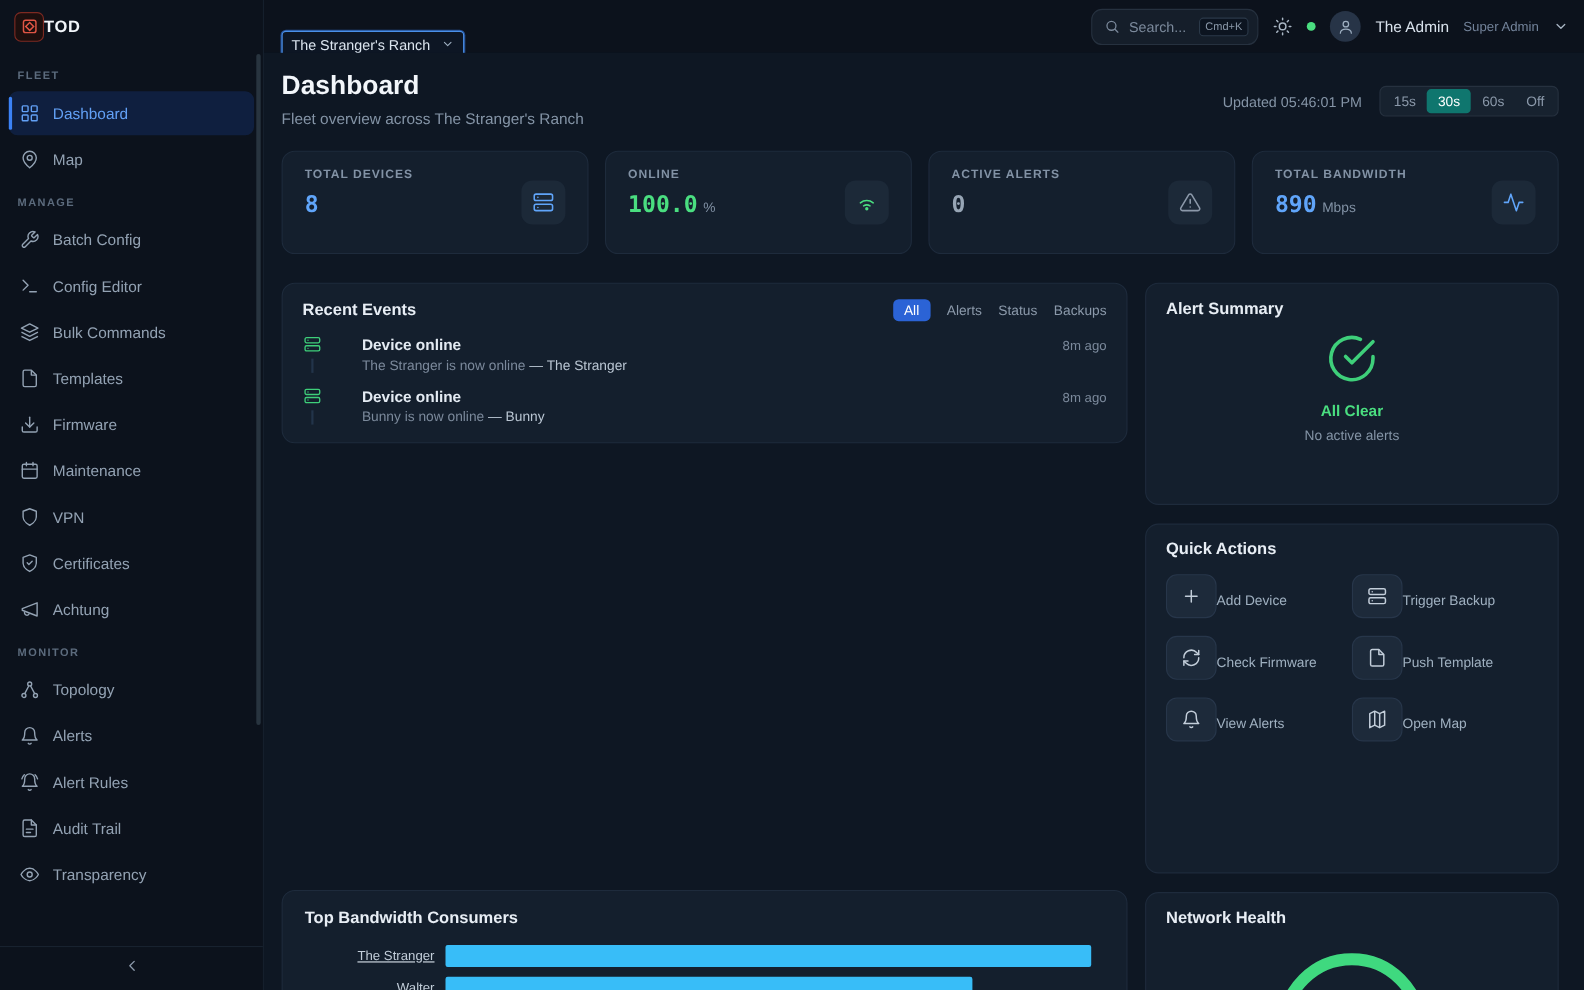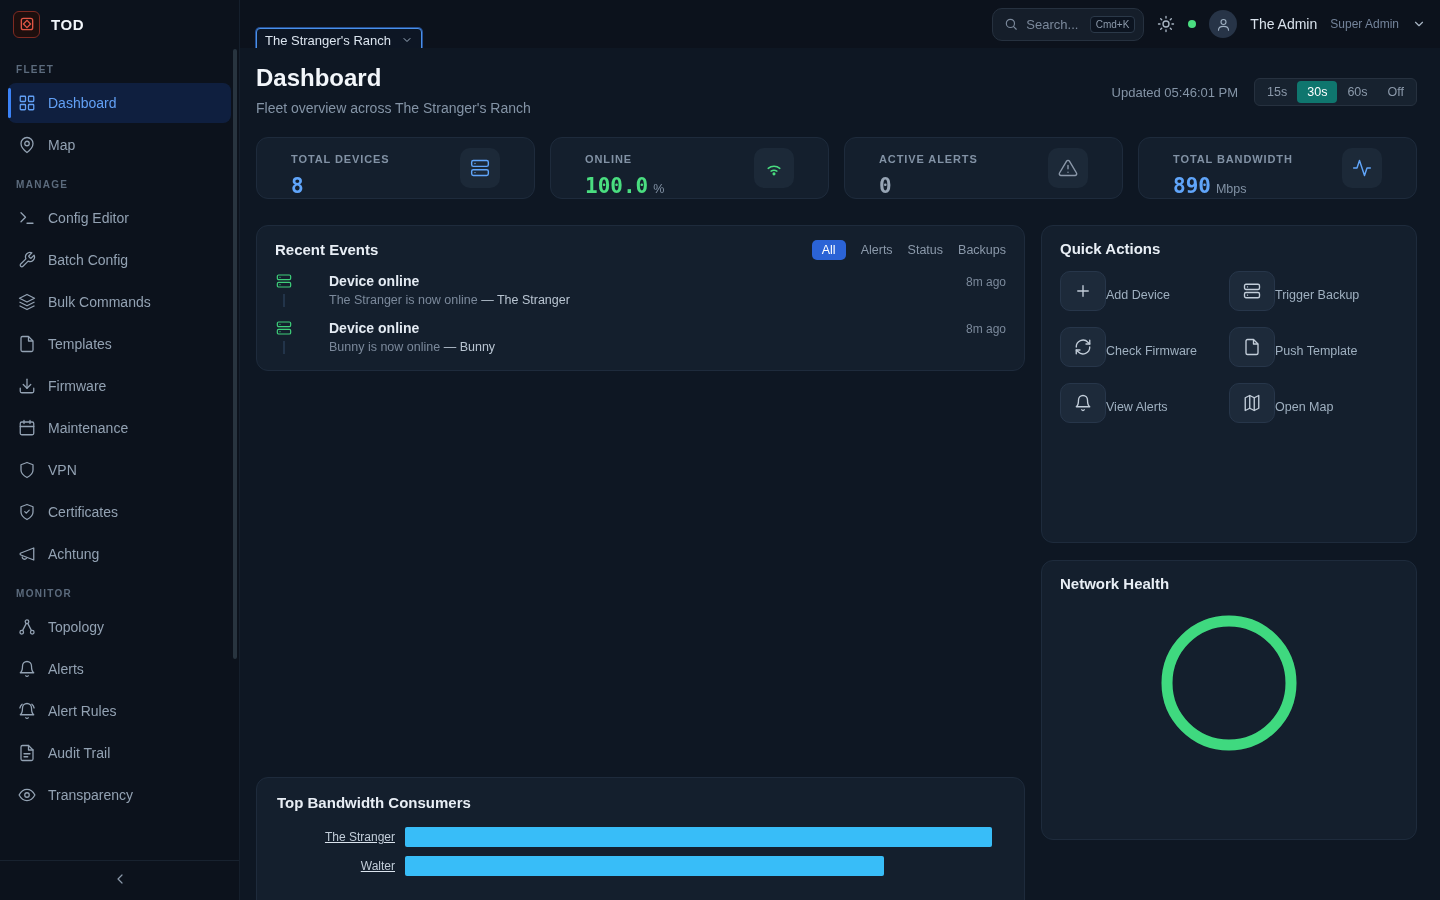--- a/index.html
+++ b/index.html
@@ -2,21 +2,21 @@
 <html><head>
 <meta charset="utf-8">
 <style>
   * { margin:0; padding:0; box-sizing:border-box; }
   html,body { width:1440px; height:900px; overflow:hidden; background:#0e1723;
     font-family:"Liberation Sans","DejaVu Sans",sans-serif; color:#dbe4ee; }
   .app { display:flex; width:1440px; height:900px; }
 
   
   .sidebar { width:240px; flex:0 0 240px; background:#0c121c; display:flex; flex-direction:column; position:relative; border-right:1px solid #151f2c; }
-  .brand { height:48px; flex:0 0 48px; display:flex; align-items:center; gap:11px; padding:0 13px; }
+  .brand { height:48px; flex:0 0 48px; display:flex; align-items:center; padding:0 13px; }
   .logo { width:27px; height:27px; border-radius:6px; background:#1d0f0e; border:1px solid #7e2a22; display:flex; align-items:center; justify-content:center; }
   .brand-name { font-size:15px; font-weight:700; letter-spacing:.6px; color:#f2f6fa; }
   .nav { flex:1; overflow:hidden; padding-top:4px; }
   .nav-section-label { font-size:10px; font-weight:700; letter-spacing:1.3px; color:#5c6b7d; padding:12px 16px 6px; }
   .nav-item { display:flex; align-items:center; gap:12px; height:40px; margin:2px 8px; padding:0 10px; border-radius:8px; color:#93a2b3; font-size:14px; cursor:pointer; position:relative; }
   .nav-item.active { background:rgba(37,99,235,.17); color:#62a0f5; }
   .nav-item.active::before { content:""; position:absolute; left:0; top:5px; bottom:5px; width:3px; border-radius:2px; background:#3b82f6; }
   .nicon { width:18px; height:18px; display:flex; align-items:center; justify-content:center; }
   .nicon svg { width:18px; height:18px; }
   .sb-thumb { position:absolute; right:2px; top:49px; width:4px; height:610px; background:#28343f; border-radius:2px; }
@@ -42,21 +42,21 @@
   .page-title { font-size:24px; font-weight:700; color:#f2f6fa; line-height:1.2; }
   .page-subtitle { margin-top:7px; font-size:14px; color:#8494a6; }
   .head-right { margin-left:auto; display:flex; align-items:center; gap:16px; margin-top:14px; }
   .updated { font-size:13px; color:#8494a6; }
   .segmented { display:flex; background:#17222f; border:1px solid #26313f; border-radius:6px; padding:2px; }
   .seg { font-size:12.5px; color:#8b99aa; padding:4px 10px; border-radius:4px; border:none; background:transparent; cursor:pointer; font-family:inherit; }
   .seg.active { background:#0f766e; color:#fff; }
 
   .stats { display:grid; grid-template-columns:repeat(4,1fr); gap:15px; margin-top:21px; }
   .card { background:#141f2d; border:1px solid #1e2b3c; border-radius:12px; }
-  .stat-card { padding:15px 34px; display:flex; justify-content:space-between; align-items:flex-start; height:62px; }
+  .stat-card { padding:15px 20px; display:flex; justify-content:space-between; align-items:flex-start; height:94px; }
   .stat-label { font-size:11px; font-weight:700; letter-spacing:.9px; color:#8292a5; }
   .stat-value-row { margin-top:9px; display:flex; align-items:baseline; gap:5px; }
   .stat-value { font-family:"DejaVu Sans Mono",monospace; font-size:21px; font-weight:700; }
   .v-blue { color:#60a5fa; } .v-green { color:#4ade80; } .v-gray { color:#97a5b5; }
   .stat-unit { font-size:12.5px; color:#8292a5; }
   .stat-icon { width:40px; height:40px; border-radius:10px; background:#1c2938; display:flex; align-items:center; justify-content:center; align-self:center; }
   .stat-icon svg { width:20px; height:20px; }
   .i-blue { color:#60a5fa; } .i-green { color:#4ade80; } .i-gray { color:#8b98a9; }
 
   .columns { display:flex; gap:16px; margin-top:26px; align-items:flex-start; }
@@ -148,33 +148,33 @@
             </svg>
           </span>
         <span>Map</span>
       </div>
 
       <div class="nav-section-label">MANAGE</div>
 
       <div class="nav-item">
         <span class="nicon">
             <svg viewBox="0 0 24 24" fill="none" stroke="currentColor" stroke-width="1.7" stroke-linecap="round" stroke-linejoin="round">
+              <path d="M14.7 6.3a1 1 0 0 0 0 1.4l1.6 1.6a1 1 0 0 0 1.4 0l3.77-3.77a6 6 0 0 1-7.94 7.94l-6.91 6.91a2.12 2.12 0 0 1-3-3l6.91-6.91a6 6 0 0 1 7.94-7.94l-3.76 3.76z"></path>
+            </svg>
+          </span>
+        <span>Batch Config</span>
+      </div>
+      <div class="nav-item">
+        <span class="nicon">
+            <svg viewBox="0 0 24 24" fill="none" stroke="currentColor" stroke-width="1.7" stroke-linecap="round" stroke-linejoin="round">
               <path d="M4 17l6-6-6-6"></path>
               <path d="M12 19h8"></path>
             </svg>
           </span>
         <span>Config Editor</span>
-      </div>
-      <div class="nav-item">
-        <span class="nicon">
-            <svg viewBox="0 0 24 24" fill="none" stroke="currentColor" stroke-width="1.7" stroke-linecap="round" stroke-linejoin="round">
-              <path d="M14.7 6.3a1 1 0 0 0 0 1.4l1.6 1.6a1 1 0 0 0 1.4 0l3.77-3.77a6 6 0 0 1-7.94 7.94l-6.91 6.91a2.12 2.12 0 0 1-3-3l6.91-6.91a6 6 0 0 1 7.94-7.94l-3.76 3.76z"></path>
-            </svg>
-          </span>
-        <span>Batch Config</span>
       </div>
       <div class="nav-item">
         <span class="nicon">
             <svg viewBox="0 0 24 24" fill="none" stroke="currentColor" stroke-width="1.7" stroke-linejoin="round">
               <path d="M12 2 2 7l10 5 10-5-10-5z"></path>
               <path d="M2 12l10 5 10-5"></path>
               <path d="M2 17l10 5 10-5"></path>
             </svg>
           </span>
         <span>Bulk Commands</span>
@@ -500,20 +500,31 @@
                 <span class="bw-label">Walter</span>
                 <div class="bw-track">
                     <div class="bw-bar" style="width: 80%; background: rgb(56, 189, 248);"></div>
                   </div>
               </div>
             </div>
           </div>
         </div>
 
         <div class="col-right">
+          <div class="card alert-card">
+            <div class="panel-title">Alert Summary</div>
+            <div class="as-body">
+              <span class="as-icon"><svg width="46" height="46" viewBox="0 0 24 24" fill="none" stroke="currentColor" stroke-width="1.7" stroke-linecap="round" stroke-linejoin="round">
+                    <path d="M22 11.08V12a10 10 0 1 1-5.93-9.14"></path>
+                    <path d="M22 4 12 14.01l-3-3"></path>
+                  </svg></span>
+              <div class="as-status">All Clear</div>
+              <div class="as-detail">No active alerts</div>
+            </div>
+          </div>
 
           <div class="card qa-card">
             <div class="panel-title">Quick Actions</div>
             <div class="qa-grid">
               <div class="qa-cell">
                 <span class="qa-icon-btn">
                     <svg viewBox="0 0 24 24" fill="none" stroke="currentColor" stroke-width="1.8" stroke-linecap="round">
                       <path d="M12 5v14M5 12h14"></path>
                     </svg>
                   </span>

